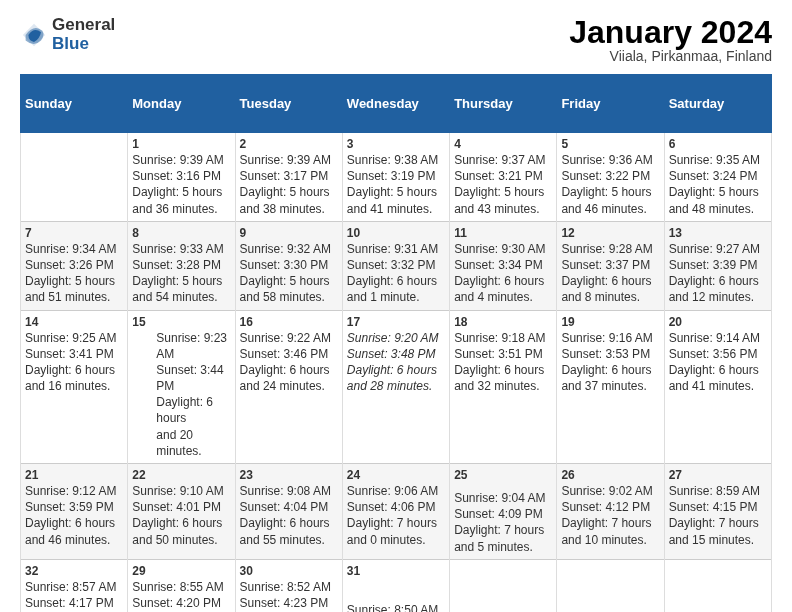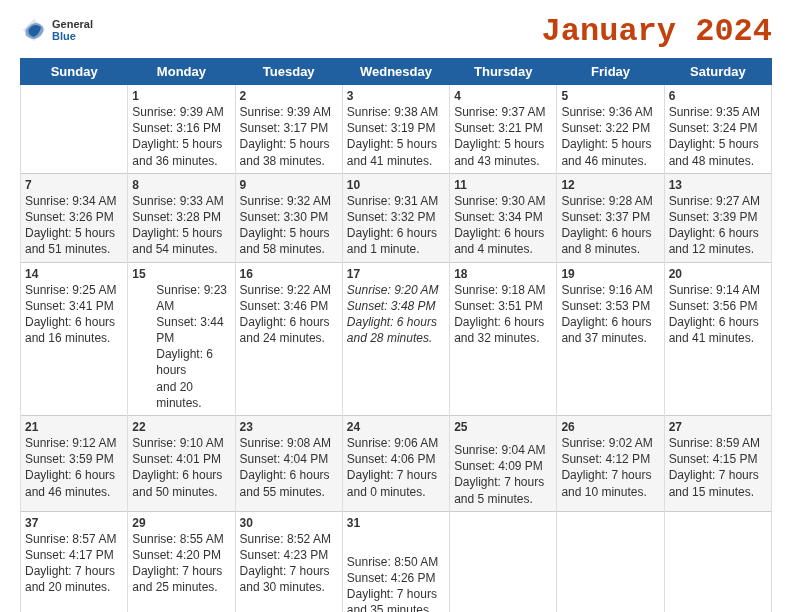--- a/index.html
+++ b/index.html
@@ -23,57 +23,56 @@
       margin-bottom: 10px;
     }
     .logo {
       display: flex;
       align-items: center;
       gap: 4px;
     }
     .logo-text {
       display: flex;
       flex-direction: column;
-      font-size: 11px;
+      font-size: 17px;
       font-weight: bold;
       line-height: 1.1;
     }
     .logo-general { color: #333; }
     .logo-blue { color: #2060a0; }
     .logo-icon {
       width: 28px;
       height: 28px;
     }
     .title-block {
       text-align: right;
     }
     .title-block h1 {
       font-size: 32px;
       font-weight: bold;
-      color: #c2410c;
+      color: #000000;
       line-height: 1;
-      font-family: Liberation Mono, monospace;
     }
     .title-block h2 {
       font-size: 14px;
       font-weight: normal;
       color: #444;
     }
     .calendar-table {
       width: 100%;
       border-collapse: collapse;
       table-layout: fixed;
     }
     .calendar-table thead tr th {
       background: #2060a0;
       color: #fff;
       font-size: 13px;
       font-weight: bold;
-      padding: 5px 4px;
-      text-align: center;
+      padding: 21px 4px;
+      text-align: left;
       border: 1px solid #2060a0;
     }
     .calendar-table tbody tr {
       border-bottom: 1px solid #ccc;
     }
     .calendar-table tbody tr:nth-child(odd) {
       background: #fff;
     }
     .calendar-table tbody tr:nth-child(even) {
       background: #f5f5f5;
@@ -113,20 +112,21 @@
         <path d="M8,20 Q20,4 32,14 Q36,20 30,28 Q20,38 8,28 Z" fill="#2060a0" opacity="0.5"></path>
         <path d="M12,20 Q20,8 30,16 Q28,26 20,30 Q12,28 12,20 Z" fill="#2060a0"></path>
       </svg>
       <div class="logo-text">
         <span class="logo-general">General</span>
         <span class="logo-blue">Blue</span>
       </div>
     </div>
     <div class="title-block">
       <h1>January 2024</h1>
+      <h2>Viiala, Pirkanmaa, Finland</h2>
     </div>
   </div>
 
   <table class="calendar-table">
     <thead>
       <tr>
       <th>Sunday</th>
           <th>Monday</th>
           <th>Tuesday</th>
           <th>Wednesday</th>
@@ -329,21 +329,21 @@
           <td>
             <span class="day-num">27</span>
             <div class="day-info" style="white-space: pre-line;">Sunrise: 8:59 AM
 Sunset: 4:15 PM
 Daylight: 7 hours
 and 15 minutes.</div>
           </td>
         </tr>
         <tr>
           <td>
-            <span class="day-num">37</span>
+            <span class="day-num">32</span>
             <div class="day-info" style="white-space: pre-line;">Sunrise: 8:57 AM
 Sunset: 4:17 PM
 Daylight: 7 hours
 and 20 minutes.</div>
           </td>
           <td>
             <span class="day-num">29</span>
             <div class="day-info" style="white-space: pre-line;">Sunrise: 8:55 AM
 Sunset: 4:20 PM
 Daylight: 7 hours

